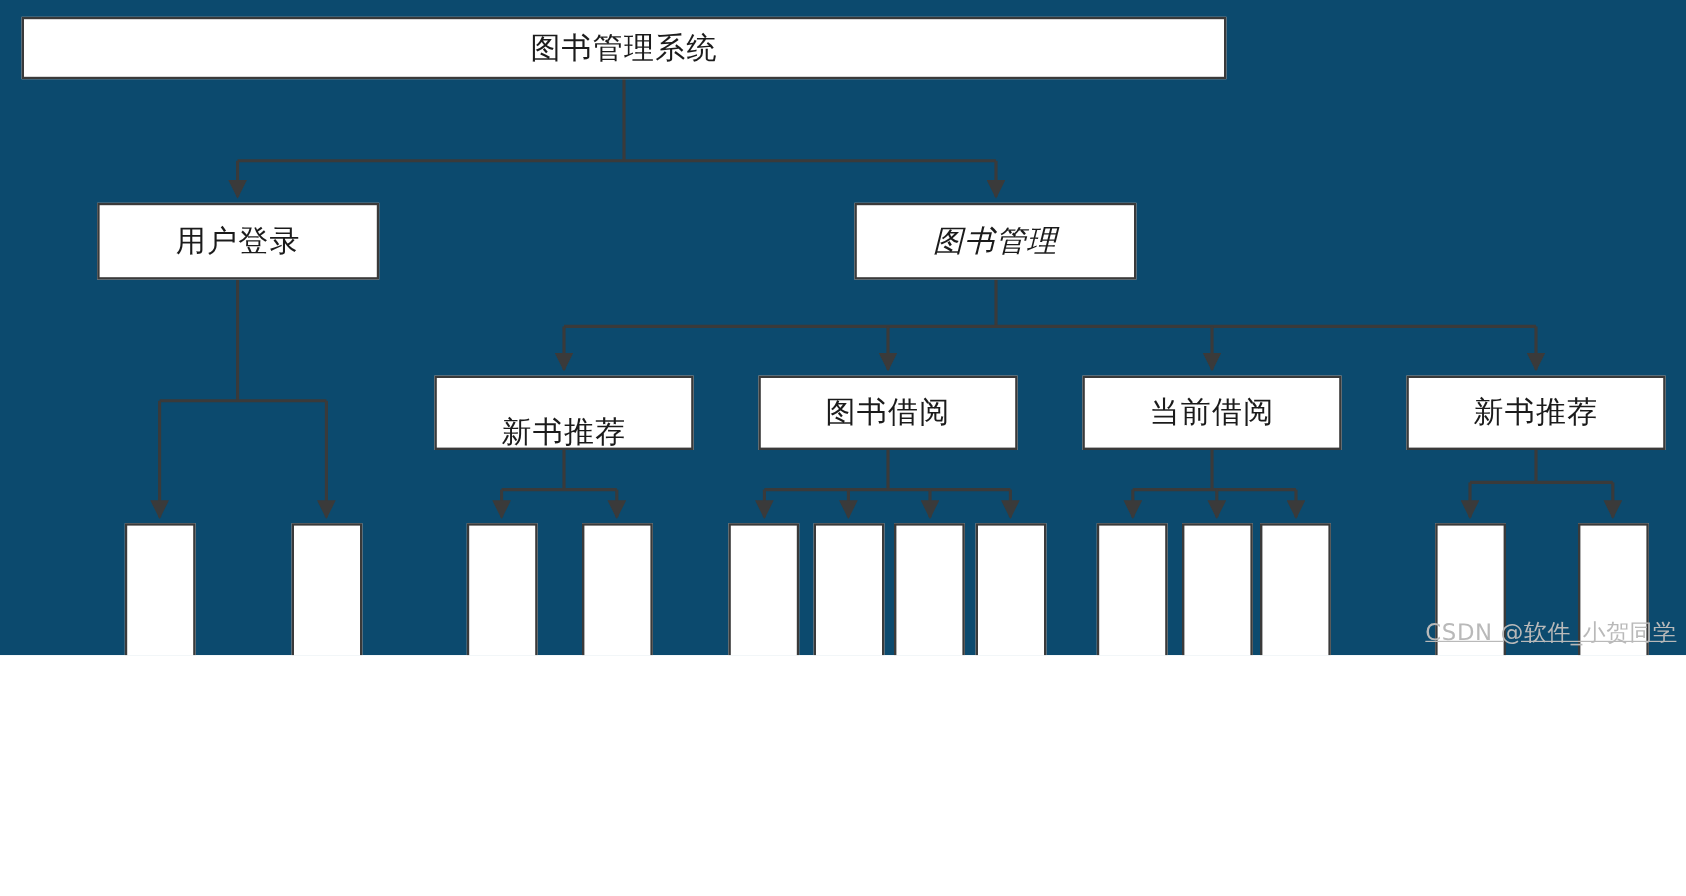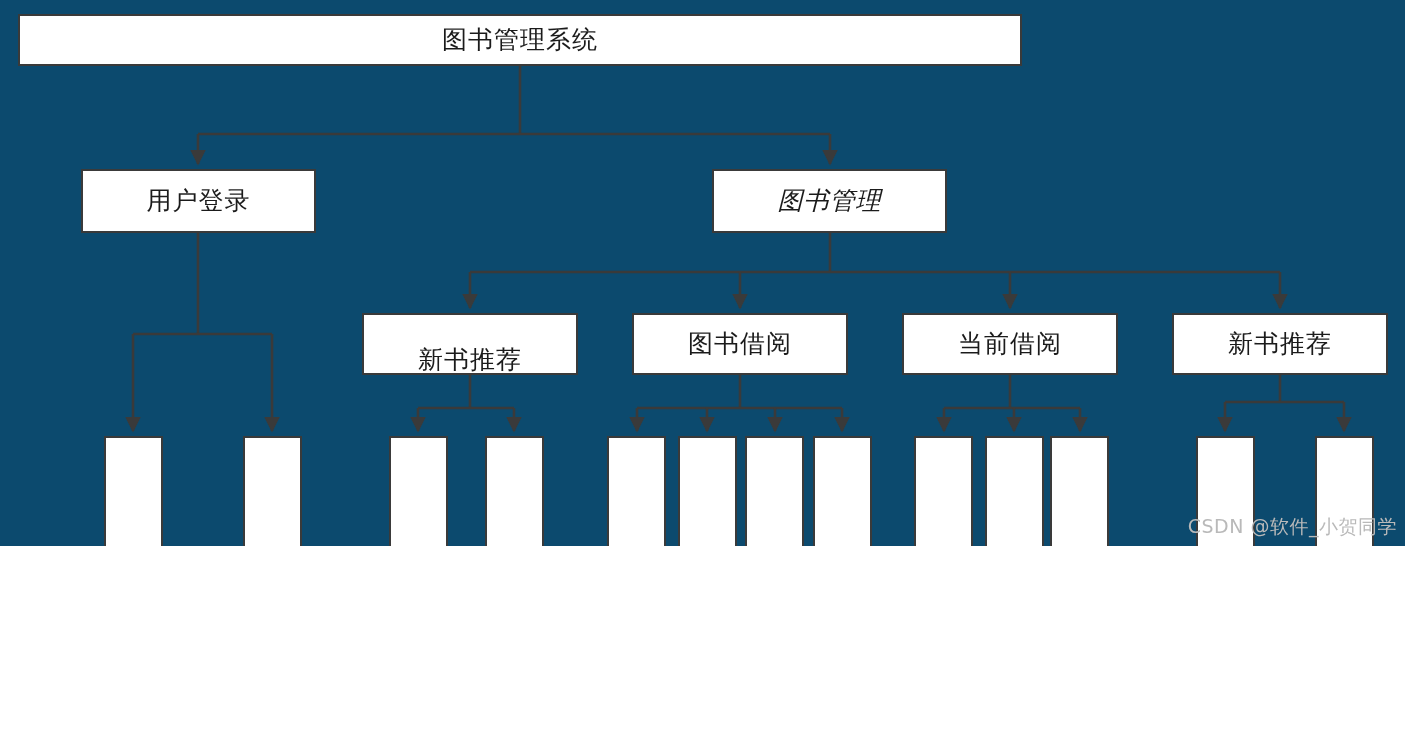--- a/index.html
+++ b/index.html
@@ -44,20 +44,21 @@
   }
   #watermark{
     position:absolute;
     right:8px;
     bottom:6px;
     font-size:19px;
     color:#b9b9b9;
     letter-spacing:0.5px;
     white-space:nowrap;
     pointer-events:none;
+    text-decoration:underline;
   }
 </style>
 </head>
 <body>
 
 <div id="canvas">
 
   <svg id="edges" viewBox="0 0 1405 747" xmlns="http://www.w3.org/2000/svg">
     <defs>
       <marker id="arrow" viewBox="0 0 10 10" refX="9" refY="5" markerWidth="6" markerHeight="6" orient="auto-start-reverse">

